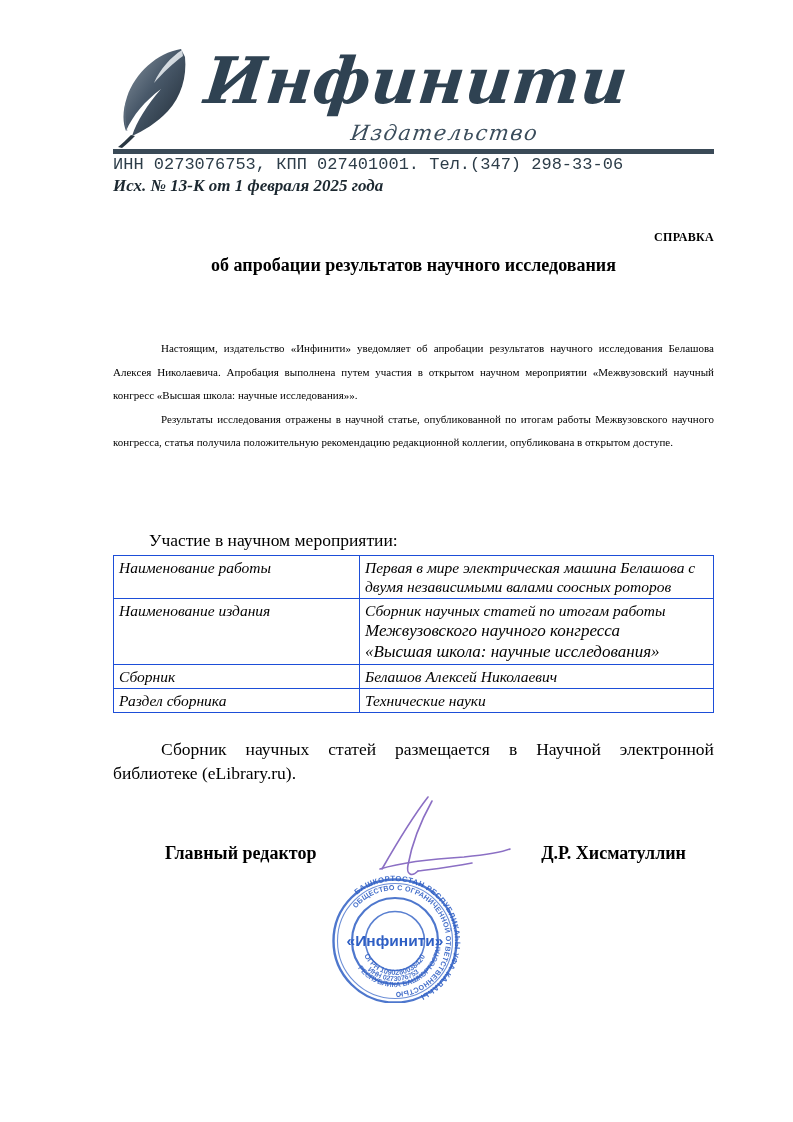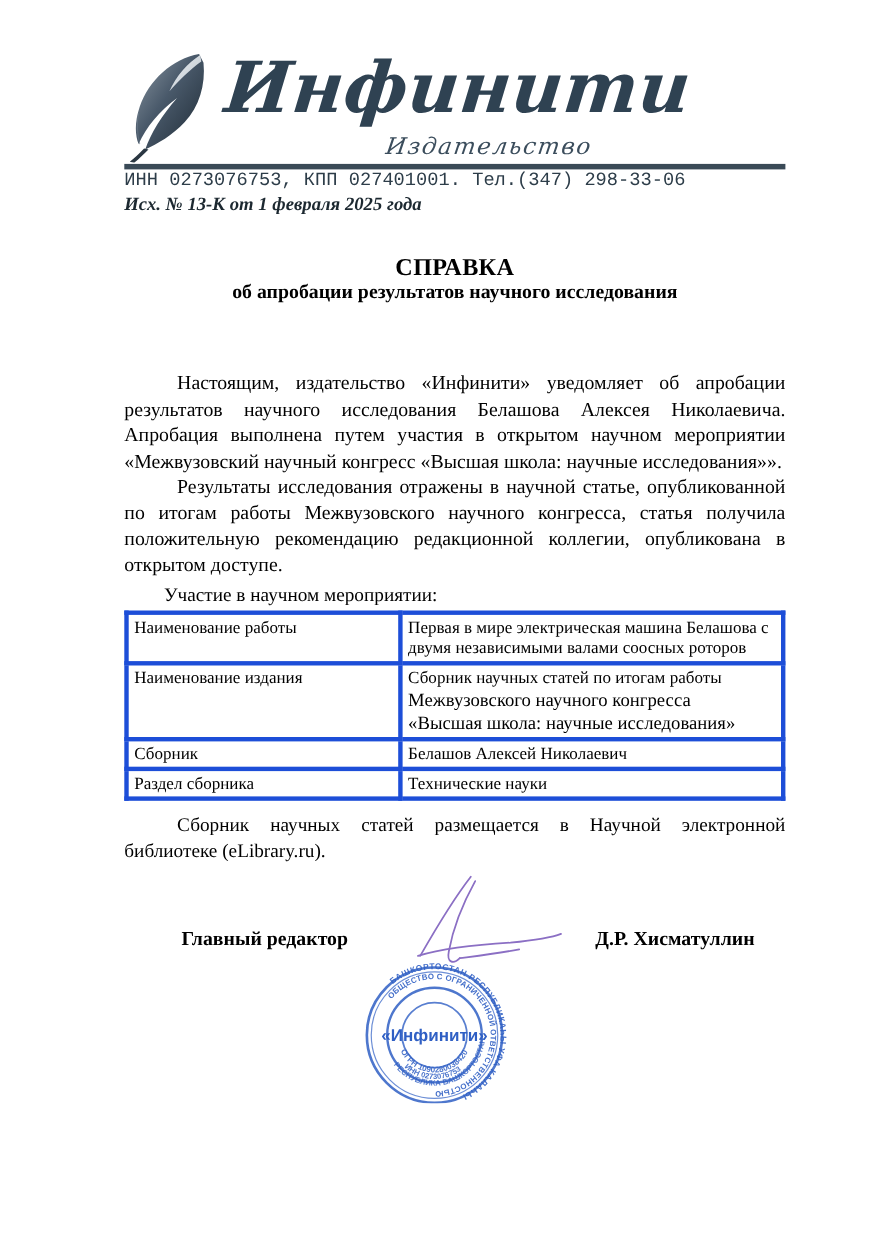--- a/index.html
+++ b/index.html
@@ -103,22 +103,22 @@
     white-space: nowrap;
     font-family: "Liberation Serif", serif;
   }
 
   
   .doc-title {
     position: absolute;
     left: 113px;
     top: 230px;
     width: 601px;
-    text-align: center;
-    font-size: 22px;
+    text-align: right;
+    font-size: 12px;
     font-weight: 700;
     letter-spacing: 0.3px;
   }
   .doc-subtitle {
     position: absolute;
     left: 113px;
     top: 255px;
     width: 601px;
     text-align: center;
     font-size: 18px;
@@ -126,21 +126,21 @@
   }
 
   
   .body-block {
     position: absolute;
     left: 113px;
     top: 337px;
     width: 601px;
   }
   .para {
-    font-size: 18px;
+    font-size: 11px;
     line-height: 23.5px;
     text-align: justify;
     text-indent: 48px;
     margin: 0;
     hyphens: none;
   }
 
   .section-label {
     position: absolute;
     left: 113px;
@@ -154,24 +154,25 @@
   .info-table {
     position: absolute;
     left: 113px;
     top: 555px;
     width: 601px;
     border-collapse: collapse;
     table-layout: fixed;
     font-size: 15.5px;
   }
   .info-table td {
-    border: 4px solid #1d4ed8;
+    border: 1px solid #1d4ed8;
     padding: 2px 5px;
     vertical-align: top;
     line-height: 19px;
+    font-style: italic;
   }
   .info-table td.label {
     width: 235px;
     text-align: left;
   }
   .info-table td.value {
   }
   .v-big { font-size: 17px; line-height: 21px; }
 
   

